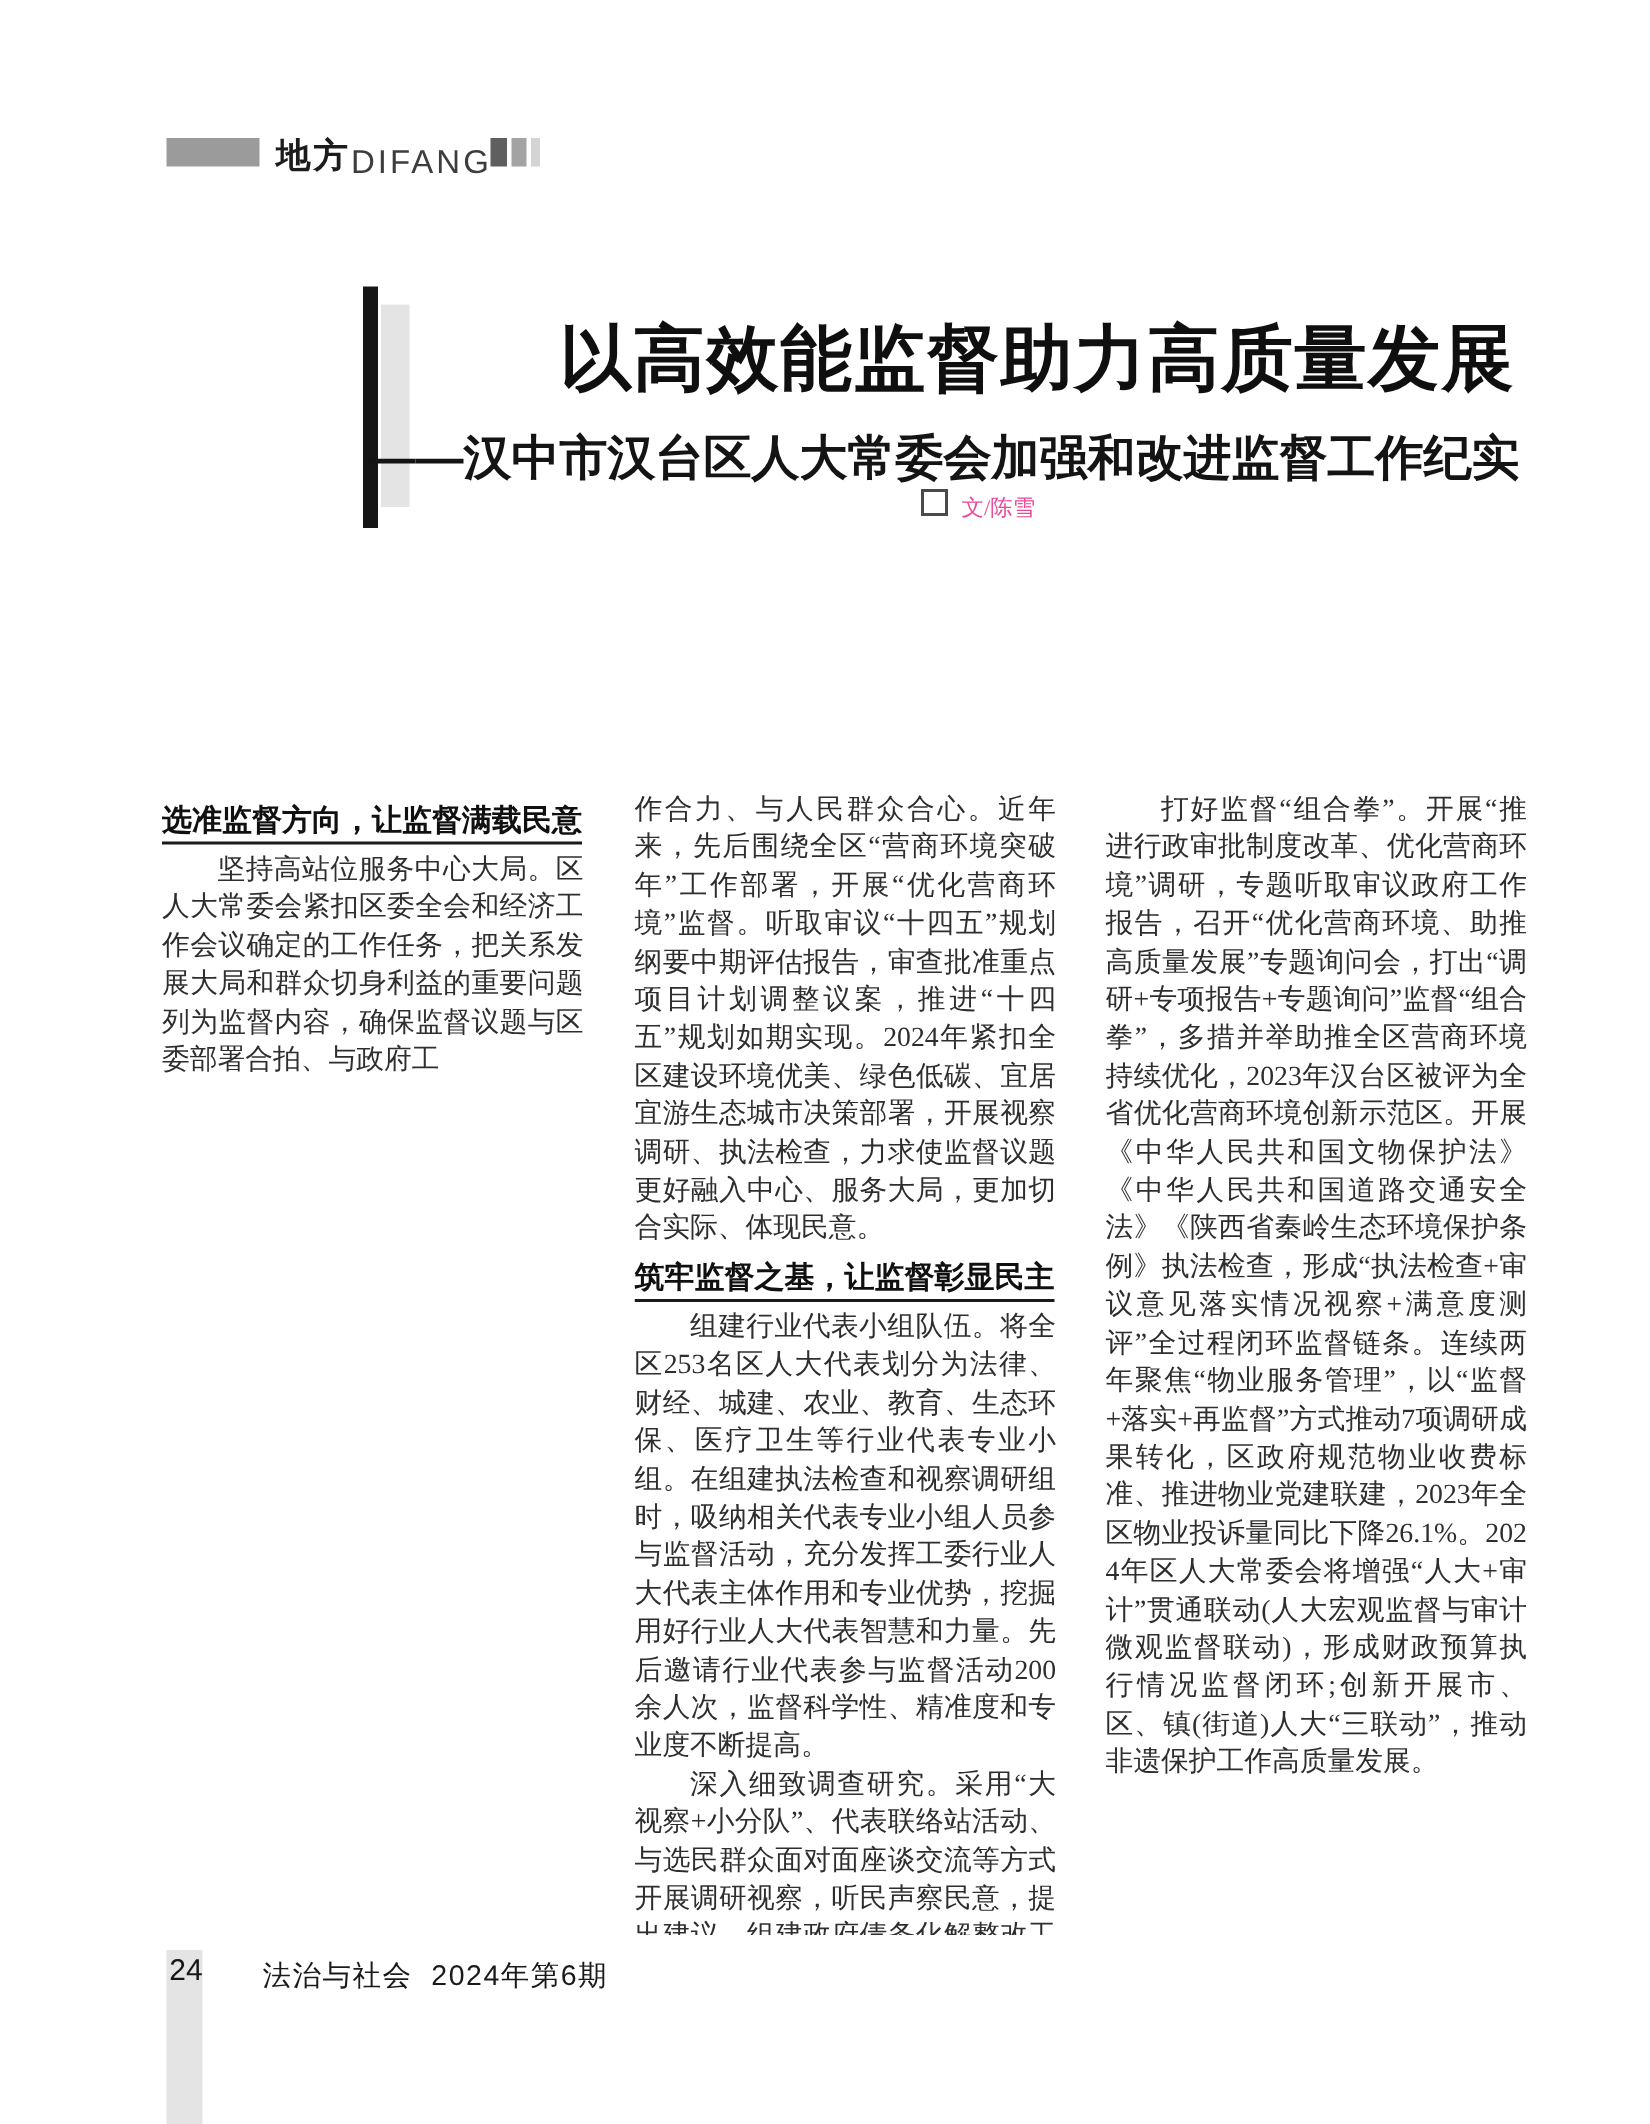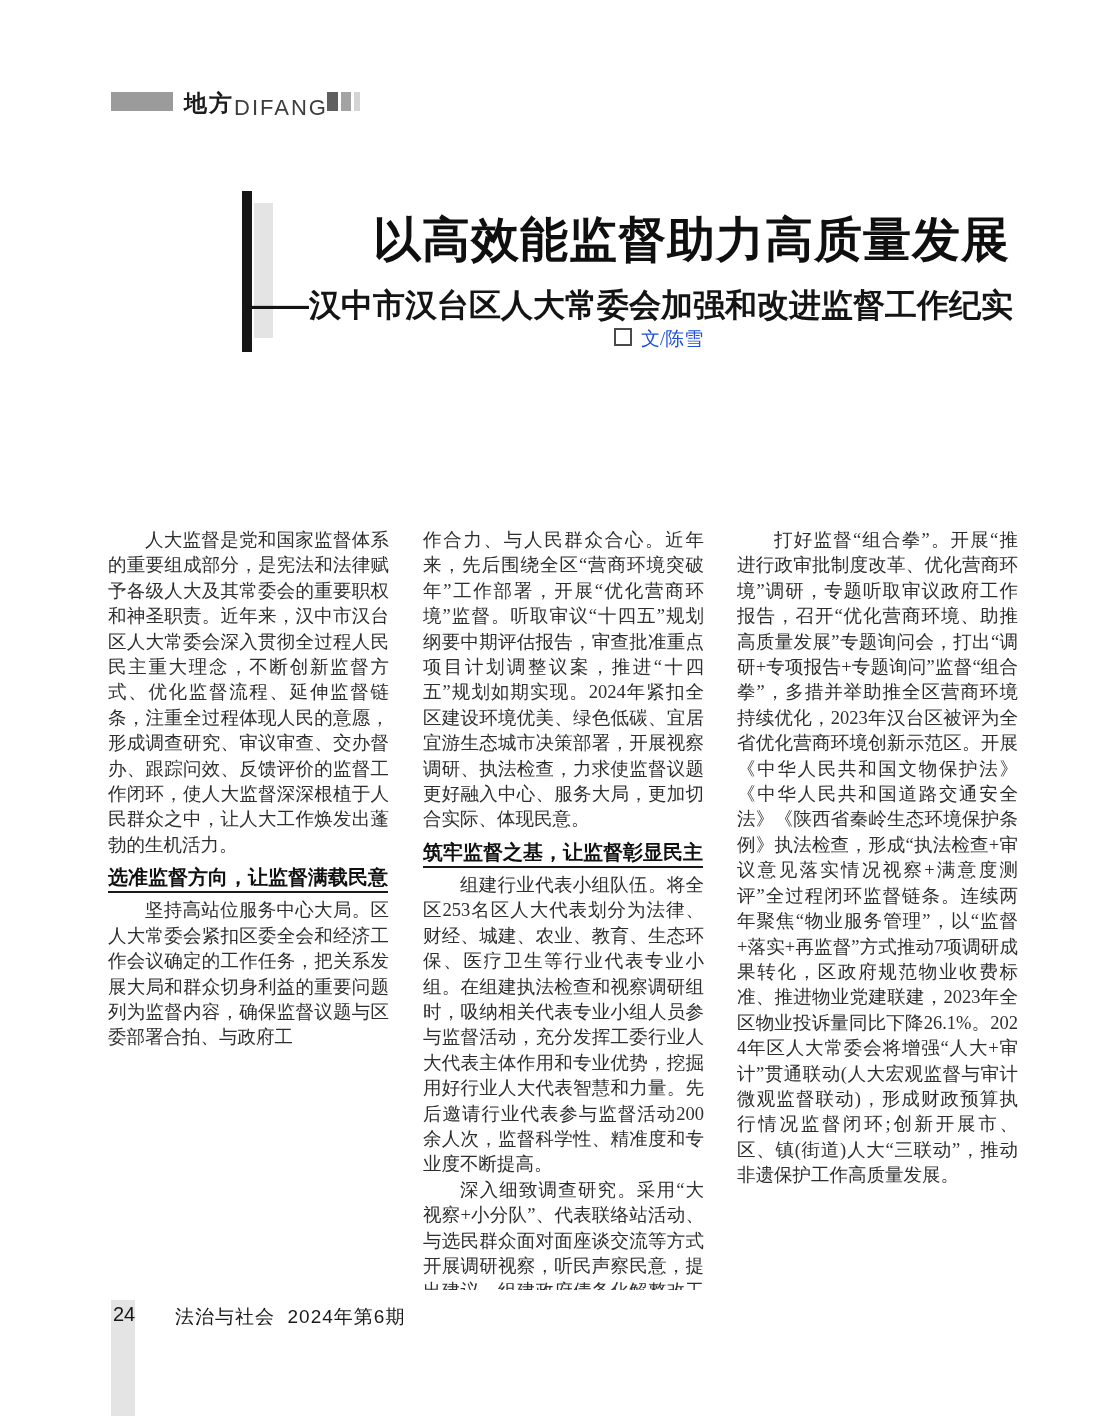--- a/index.html
+++ b/index.html
@@ -41,21 +41,21 @@
     color:#0f0f0f;letter-spacing:1px;white-space:nowrap;
   }
   .subtitle{
     position:absolute;right:87px;top:286px;margin:0;
     font-family:"Liberation Sans", sans-serif;
     font-weight:bold;font-size:32px;line-height:1.2;
     color:#141414;white-space:nowrap;
   }
   .byline{
     position:absolute;left:614px;top:326px;
-    font-size:19px;color:#1d4ed8;white-space:nowrap;
+    font-size:15px;color:#ec4899;white-space:nowrap;
   }
   .byline-square{
     display:inline-block;width:14px;height:14px;
     border:2px solid #4a4a4a;background:transparent;
     vertical-align:-1px;margin-right:9px;
   }
 
   
   .body{position:absolute;left:0;top:528px;width:1100px;height:762px;}
   .col{
@@ -115,21 +115,20 @@
     <h1 class="title">以高效能监督助力高质量发展</h1>
     <h2 class="subtitle">——汉中市汉台区人大常委会加强和改进监督工作纪实</h2>
     <div class="byline">
       <span class="byline-square"></span><span>文/陈雪</span>
     </div>
   </section>
 
   <main class="body">
 
     <div class="col col1">
-      <p class="indent">人大监督是党和国家监督体系的重要组成部分，是宪法和法律赋予各级人大及其常委会的重要职权和神圣职责。近年来，汉中市汉台区人大常委会深入贯彻全过程人民民主重大理念，不断创新监督方式、优化监督流程、延伸监督链条，注重全过程体现人民的意愿，形成调查研究、审议审查、交办督办、跟踪问效、反馈评价的监督工作闭环，使人大监督深深根植于人民群众之中，让人大工作焕发出蓬勃的生机活力。</p>
       <h3 class="sec-heading"><span class="hd-underline">选准监督方向，让监督满载民意</span></h3>
       <p class="indent">坚持高站位服务中心大局。区人大常委会紧扣区委全会和经济工作会议确定的工作任务，把关系发展大局和群众切身利益的重要问题列为监督内容，确保监督议题与区委部署合拍、与政府工</p>
     </div>
 
     <div class="col col2">
       <p>作合力、与人民群众合心。近年来，先后围绕全区“营商环境突破年”工作部署，开展“优化营商环境”监督。听取审议“十四五”规划纲要中期评估报告，审查批准重点项目计划调整议案，推进“十四五”规划如期实现。2024年紧扣全区建设环境优美、绿色低碳、宜居宜游生态城市决策部署，开展视察调研、执法检查，力求使监督议题更好融入中心、服务大局，更加切合实际、体现民意。</p>
       <h3 class="sec-heading"><span class="hd-underline">筑牢监督之基，让监督彰显民主</span></h3>
       <p class="indent">组建行业代表小组队伍。将全区253名区人大代表划分为法律、财经、城建、农业、教育、生态环保、医疗卫生等行业代表专业小组。在组建执法检查和视察调研组时，吸纳相关代表专业小组人员参与监督活动，充分发挥工委行业人大代表主体作用和专业优势，挖掘用好行业人大代表智慧和力量。先后邀请行业代表参与监督活动200余人次，监督科学性、精准度和专业度不断提高。</p>
       <p class="indent">深入细致调查研究。采用“大视察+小分队”、代表联络站活动、与选民群众面对面座谈交流等方式开展调研视察，听民声察民意，提出建议。组建政府债务化解整改工作监督小组，深入区财政局、区城投、城更等地实地调研，对10家单位发出政府债务化解整改工作的监督建议，形成专题调研报告，并在区委调度会上报告情况，有力推动全区政府债</p>
     </div>

